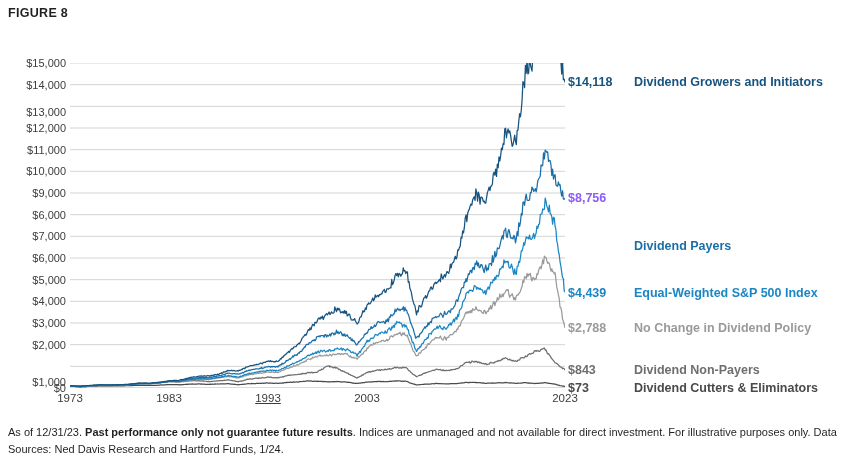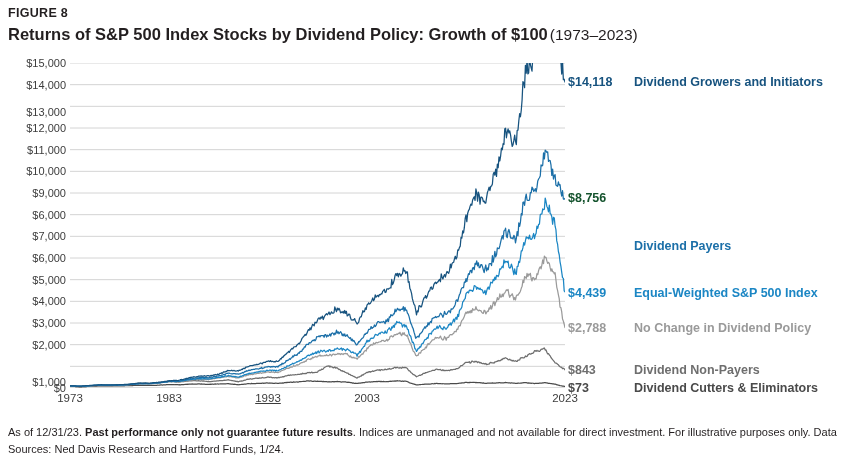--- a/index.html
+++ b/index.html
@@ -117,23 +117,20 @@
     line-height: 17px;
     color: #231f20;
   }
   #footnote b { font-weight: bold; }
 </style>
 </head>
 <body>
 
 <div id="header">
   <div id="figure-label">FIGURE 8</div>
-  <div id="title-line">
-    <span id="title-main">Returns of S&amp;P 500 Index Stocks by Dividend Policy: Growth of $100</span><span id="title-years">(1973–2023)</span>
-  </div>
 </div>
 
 <div id="chart-area">
 
   <div id="y-axis">
       <div class="ytick" style="top: 11px;">$15,000</div>
       <div class="ytick" style="top: 32.6667px;">$14,000</div>
       <div class="ytick" style="top: 60px;">$13,000</div>
       <div class="ytick" style="top: 76px;">$12,000</div>
       <div class="ytick" style="top: 97.6667px;">$11,000</div>
@@ -189,21 +186,21 @@
       <div class="xtick" style="left: 565px;">2023</div>
     </div>
 </div>
 
 <div id="series-labels">
     <div class="series-row" style="top: 30px;">
       <span class="series-value" style="color: rgb(23, 83, 127);">$14,118</span>
       <span class="series-name" style="color: rgb(23, 83, 127);">Dividend Growers and Initiators</span>
     </div>
     <div class="series-row" style="top: 146px;">
-      <span class="series-value" style="color: #14532d;">$8,756</span>
+      <span class="series-value" style="color: #8b5cf6;">$8,756</span>
       <span class="series-name" style="color: rgb(27, 111, 168); margin-top: 48px;">Dividend Payers</span>
     </div>
     <div class="series-row" style="top: 241px;">
       <span class="series-value" style="color: rgb(27, 134, 196);">$4,439</span>
       <span class="series-name" style="color: rgb(27, 134, 196);">Equal-Weighted S&amp;P 500 Index</span>
     </div>
     <div class="series-row" style="top: 276px;">
       <span class="series-value" style="color: rgb(154, 154, 154);">$2,788</span>
       <span class="series-name" style="color: rgb(154, 154, 154);">No Change in Dividend Policy</span>
     </div>

